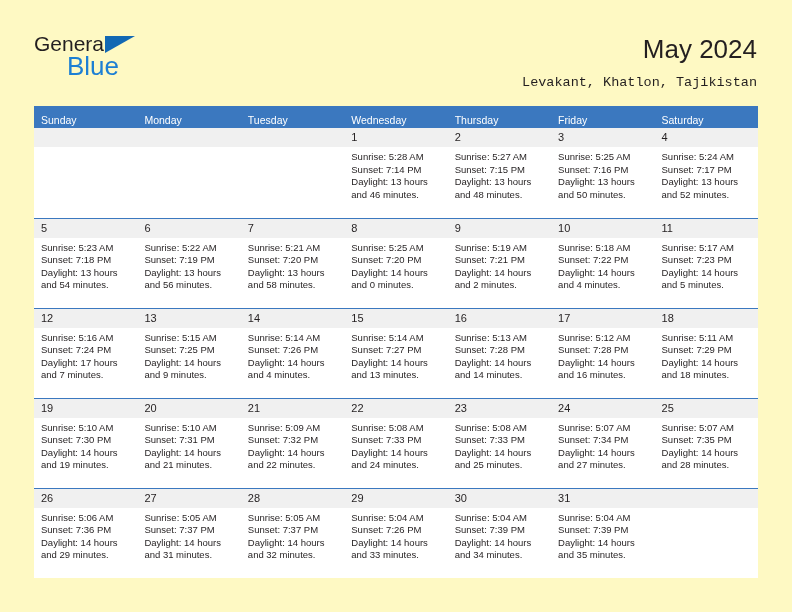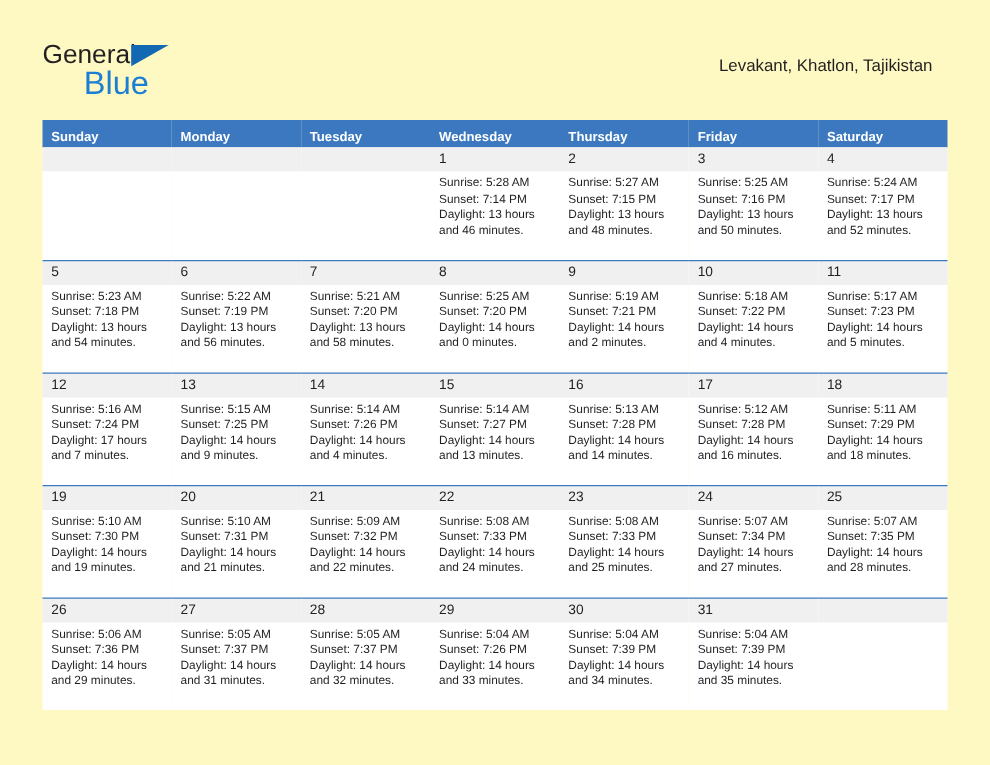--- a/index.html
+++ b/index.html
@@ -67,38 +67,39 @@
   .cal-title {
     font-size: 26px;
     color: #231f20;
     line-height: 1.15;
     font-weight: normal;
     margin: 0;
   }
   .cal-subtitle {
     font-size: 13.5px;
     color: #231f20;
-    margin: 10px 11px 0 0;
+    margin: 10px 0 0 0;
     font-weight: normal;
     line-height: 1.2;
+    font-family: Liberation Mono, monospace;
   }
 
   
   .calendar {
     margin: 15px 34px 0 34px;
     width: 724px;
     border-collapse: collapse;
     table-layout: fixed;
   }
 
   .calendar thead th {
     background: #3b78bf;
     color: #ffffff;
     font-size: 10.5px;
-    font-weight: bold;
+    font-weight: normal;
     text-align: left;
     padding: 6px 0 0 7px;
     height: 22px;
     border: none;
     margin-top: 12px;
   }
 
   .calendar tbody td {
     vertical-align: top;
     padding: 0;
@@ -138,20 +139,21 @@
 
   <div class="top">
 
     <div class="logo">
       <span class="logo-general">General</span>
       <span class="logo-tri"></span>
       <span class="logo-blue">Blue</span>
     </div>
 
     <div class="titles">
+      <h1 class="cal-title">May 2024</h1>
       <p class="cal-subtitle">Levakant, Khatlon, Tajikistan</p>
     </div>
 
   </div>
 
   <table class="calendar">
     <thead>
       <tr id="weekday-row">
           <th>Sunday</th>
           <th>Monday</th>

